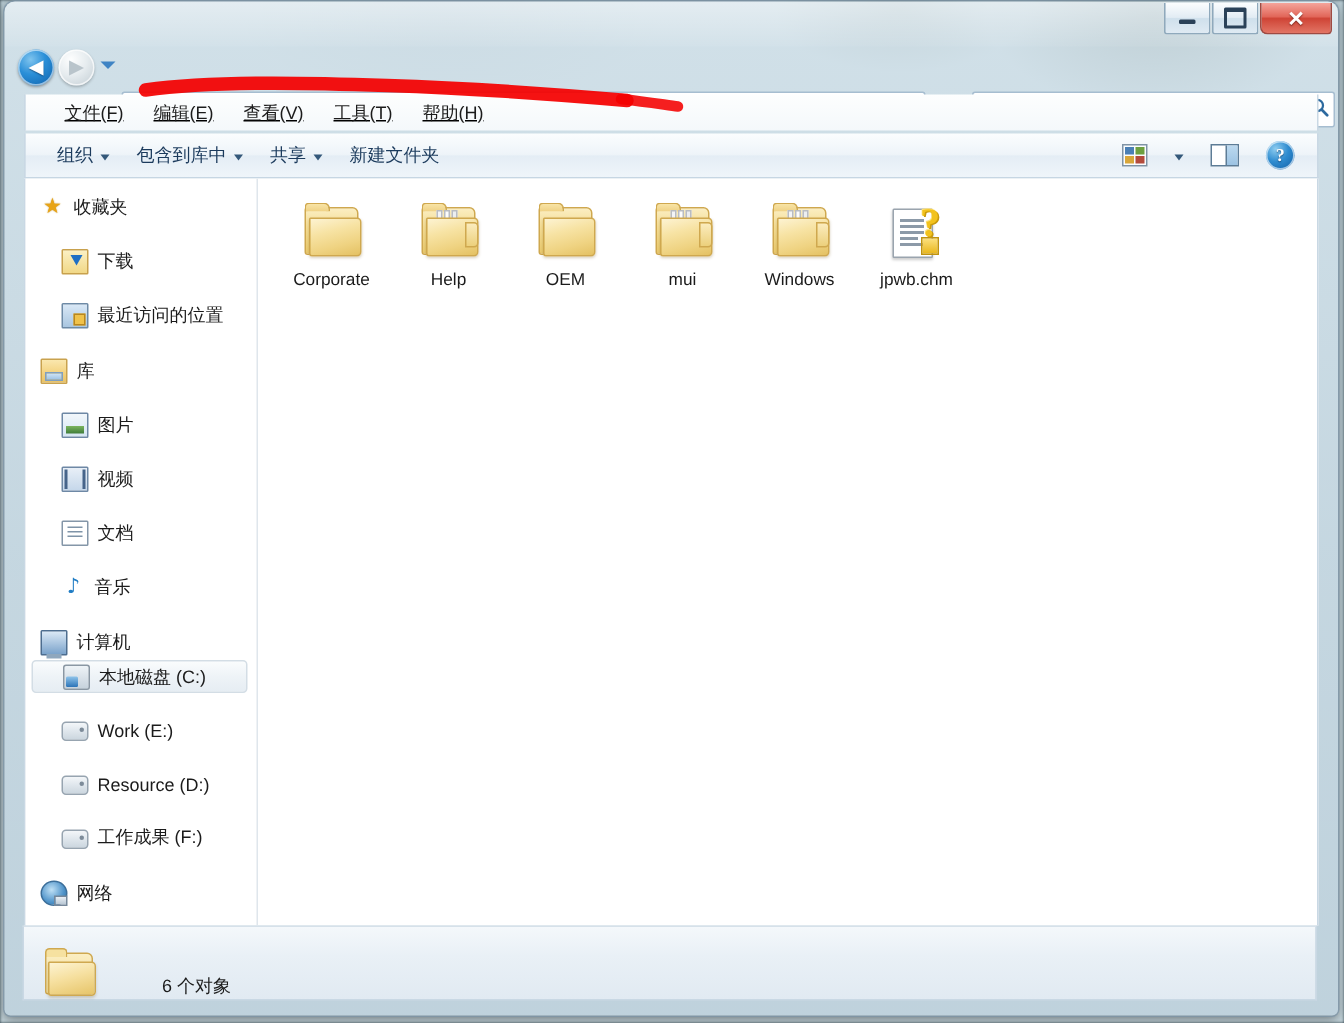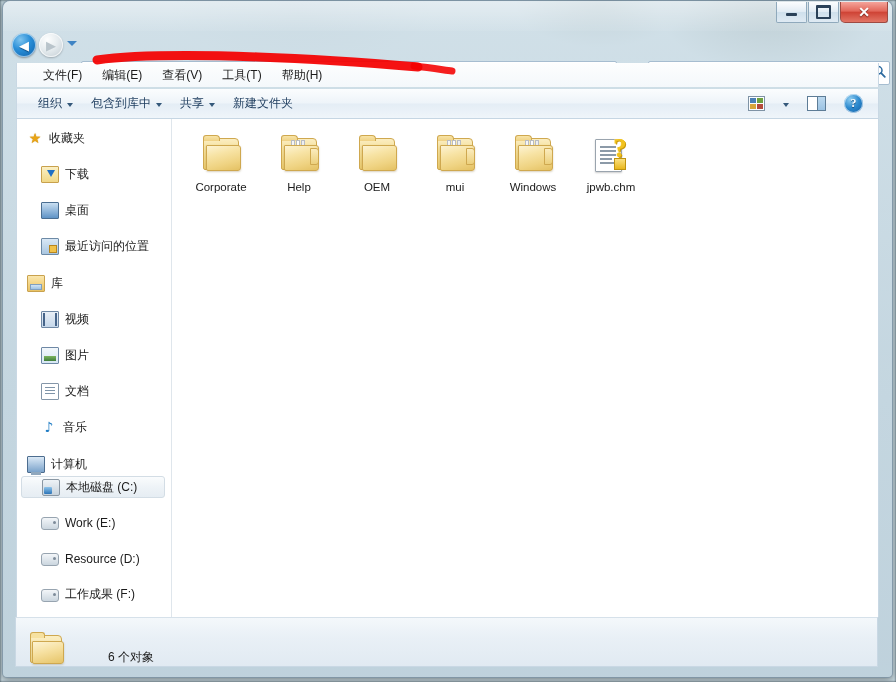--- a/index.html
+++ b/index.html
@@ -247,20 +247,21 @@
     position: absolute;
     left: 13px; top: 62px;
     width: 863px; height: 24px;
     background: linear-gradient(180deg, #fdfefe 0%, #f4f8fb 100%);
     border-left: 1px solid #c9d8e4;
     border-right: 1px solid #c9d8e4;
     display: flex;
     align-items: center;
     padding-left: 16px;
     box-sizing: border-box;
+    text-decoration: underline;
   }
   .menu-item {
     font-size: 12px;
     color: #1b1b1b;
     padding: 3px 10px;
     white-space: nowrap;
   }
 
   
   .cmd-bar {
@@ -862,41 +863,37 @@
         <div class="tree-group">
           <div class="tree-row header">
             <span class="ticon ic-star">★</span>
             <span>收藏夹</span>
           </div>
           <div class="tree-row child">
             <span class="ticon ic-download"></span>
             <span>下载</span>
           </div>
           <div class="tree-row child">
-            <span class="ticon ic-desktop"></span>
-            <span>桌面</span>
-          </div>
-          <div class="tree-row child">
             <span class="ticon ic-recent"></span>
             <span>最近访问的位置</span>
           </div>
         </div>
 
         <div class="tree-group">
           <div class="tree-row header">
             <span class="ticon ic-lib"></span>
             <span>库</span>
           </div>
           <div class="tree-row child">
+            <span class="ticon ic-pic"></span>
+            <span>图片</span>
+          </div>
+          <div class="tree-row child">
             <span class="ticon ic-video"></span>
             <span>视频</span>
-          </div>
-          <div class="tree-row child">
-            <span class="ticon ic-pic"></span>
-            <span>图片</span>
           </div>
           <div class="tree-row child">
             <span class="ticon ic-doc"></span>
             <span>文档</span>
           </div>
           <div class="tree-row child">
             <span class="ticon ic-music">♪</span>
             <span>音乐</span>
           </div>
         </div>

